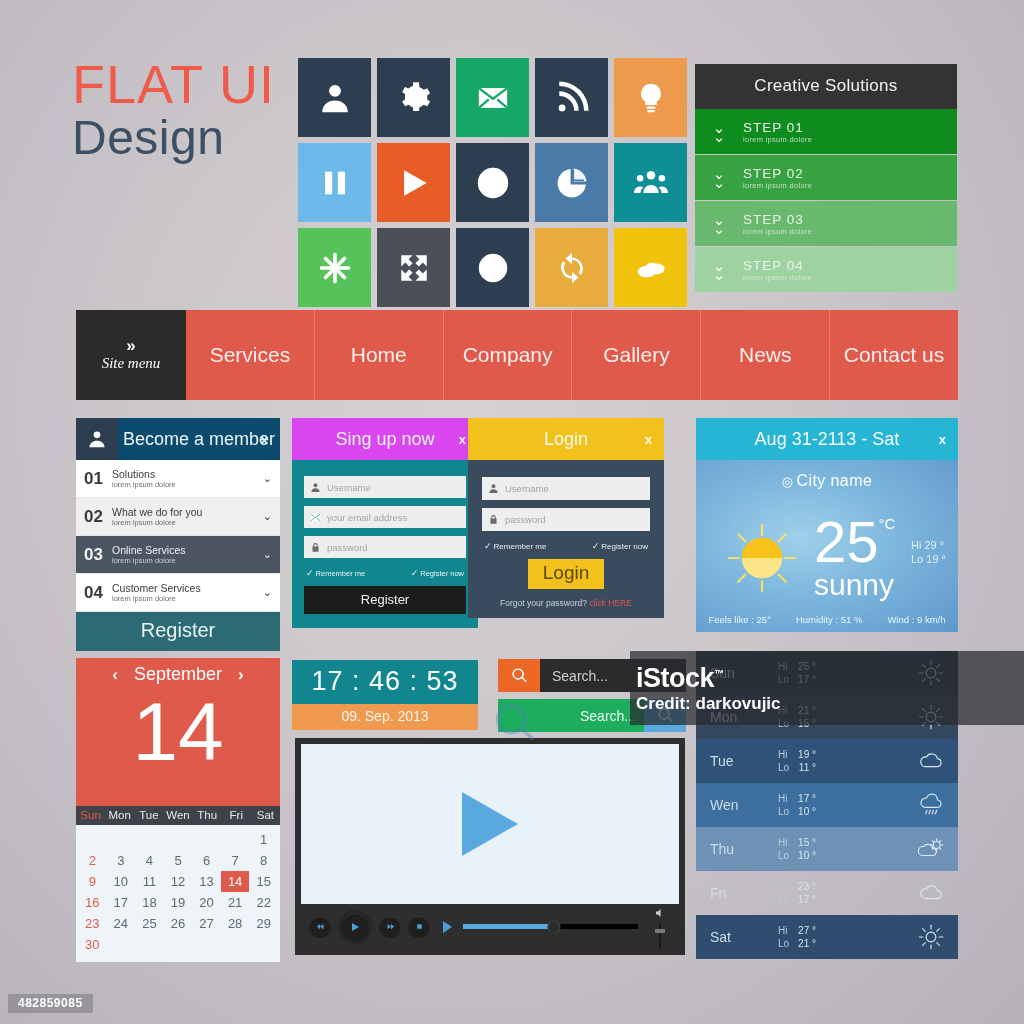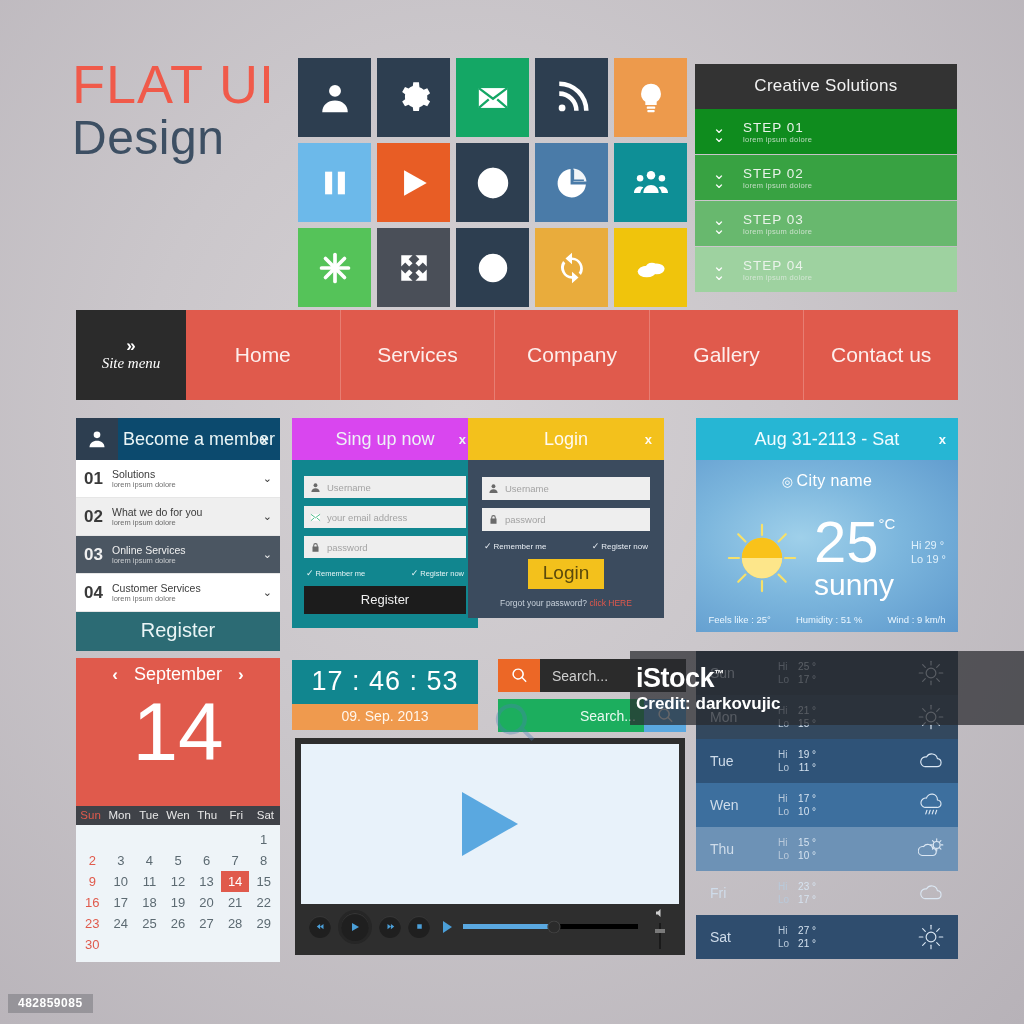--- a/index.html
+++ b/index.html
@@ -387,24 +387,25 @@
         </div>
       </div>
   </div>
 
   <div id="navbar">
     <div id="site-menu">
       <div id="site-menu-chev">»</div>
       <div id="site-menu-label">Site menu</div>
     </div>
     <div id="nav-items">
+        <div class="nav-item">Services</div>
         <div class="nav-item">Home</div>
-        <div class="nav-item">Services</div>
         <div class="nav-item">Company</div>
         <div class="nav-item">Gallery</div>
+        <div class="nav-item">News</div>
         <div class="nav-item">Contact us</div>
       </div>
   </div>
 
   <div id="member-panel" class="panel">
     <div id="member-head" class="panel-head">
       <div id="member-avatar">
         <svg viewBox="0 0 24 24">
             <circle cx="12" cy="7" r="4"></circle>
             <path d="M3 22c0-5 4-8 9-8s9 3 9 8z"></path>

